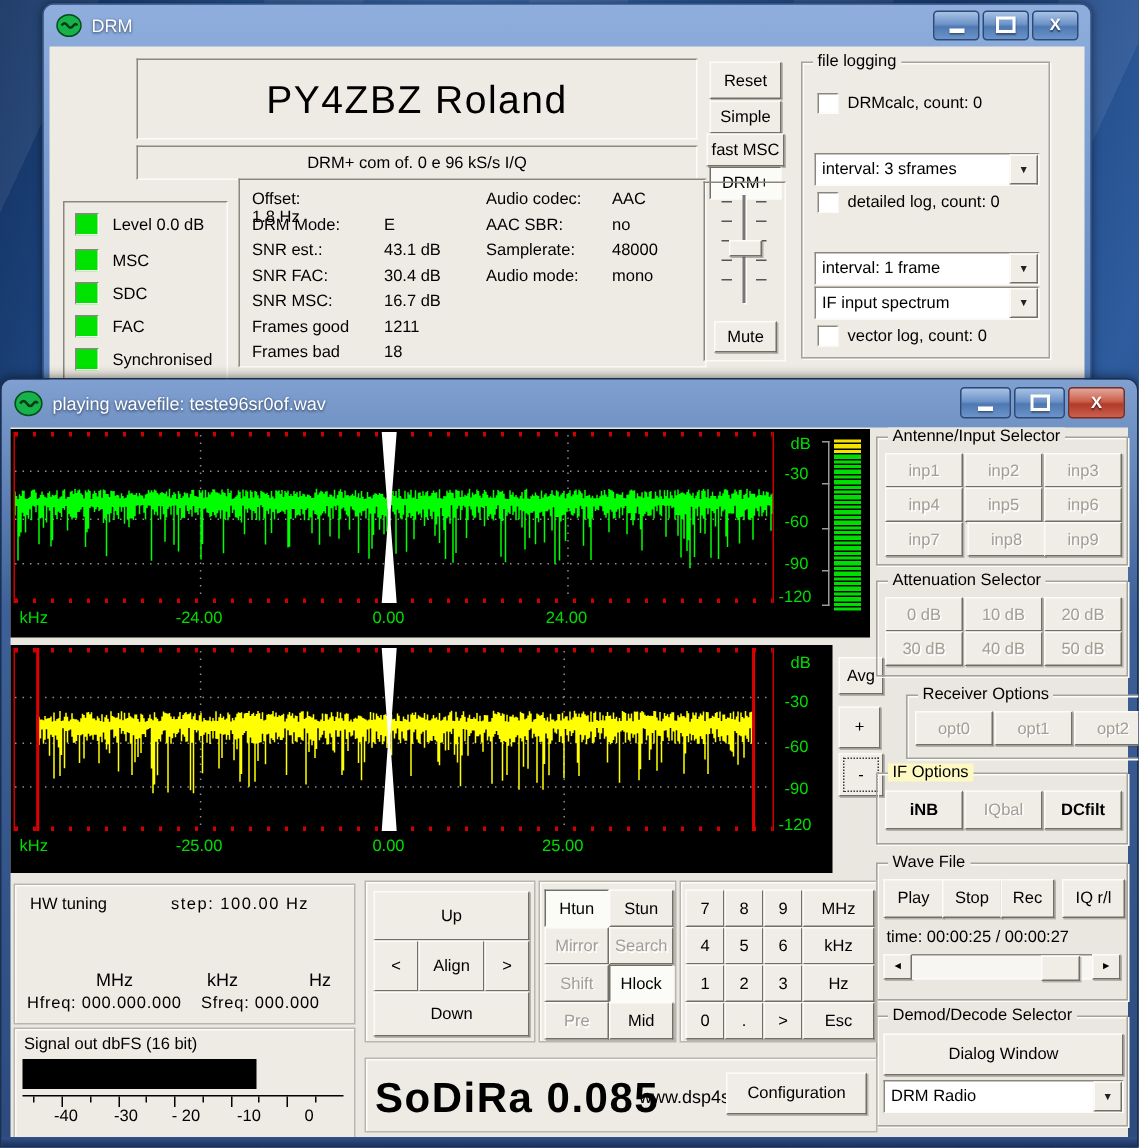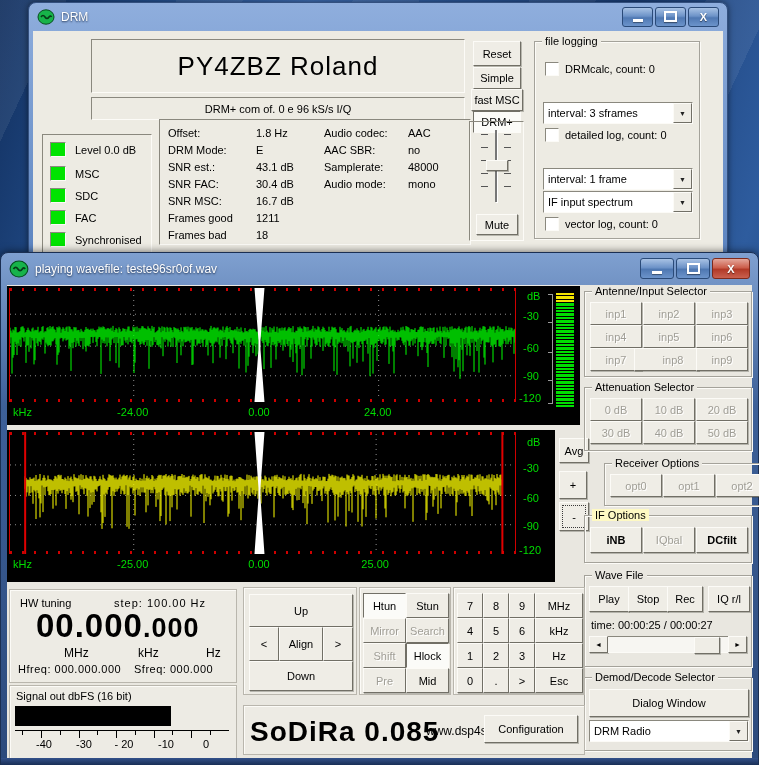--- a/index.html
+++ b/index.html
@@ -127,21 +127,21 @@
             <span class="led"></span>
             <span>FAC</span>
           </div>
         <div class="ledrow" style="left:7px;top:97px;">
             <span class="led"></span>
             <span>Synchronised</span>
           </div>
       </div>
 
       <div class="sunken" style="position:absolute;left:126px;top:88px;width:310px;height:124px;">
-        <div class="irow" style="left:8px;top:7px;">
+        <div class="irow" style="left:8px;top:7px;flex-direction:column;">
             <span class="ilab">Offset:</span>
             <span>1.8 Hz</span>
           </div>
         <div class="irow" style="left:8px;top:24px;">
             <span class="ilab">DRM Mode:</span>
             <span>E</span>
           </div>
         <div class="irow" style="left:8px;top:41px;">
             <span class="ilab">SNR est.:</span>
             <span>43.1 dB</span>
@@ -354,21 +354,21 @@
 
       <div class="group" style="left:577px;top:6px;width:166px;height:84px;">
         <span class="gtitle" style="background:#E9E7E0;">Antenne/Input Selector</span>
         <div class="btn dis" style="position:absolute;left:5px;top:10px;width:50px;height:21px;">inp1</div>
         <div class="btn dis" style="position:absolute;left:58px;top:10px;width:50px;height:21px;">inp2</div>
         <div class="btn dis" style="position:absolute;left:111px;top:10px;width:50px;height:21px;">inp3</div>
         <div class="btn dis" style="position:absolute;left:5px;top:33px;width:50px;height:21px;">inp4</div>
         <div class="btn dis" style="position:absolute;left:58px;top:33px;width:50px;height:21px;">inp5</div>
         <div class="btn dis" style="position:absolute;left:111px;top:33px;width:50px;height:21px;">inp6</div>
         <div class="btn dis" style="position:absolute;left:5px;top:56px;width:50px;height:21px;">inp7</div>
-        <div class="btn dis" style="position:absolute;left:49px;top:56px;width:50px;height:21px;padding-left:13px;">inp8</div>
+        <div class="btn dis" style="position:absolute;left:60px;top:56px;width:50px;height:21px;">inp8</div>
         <div class="btn dis" style="position:absolute;left:111px;top:56px;width:50px;height:21px;">inp9</div>
       </div>
 
       <div class="group" style="left:577px;top:102px;width:166px;height:62px;">
         <span class="gtitle" style="background:#E9E7E0;">Attenuation Selector</span>
         <div class="btn dis" style="position:absolute;left:5px;top:10px;width:50px;height:21px;">0 dB</div>
         <div class="btn dis" style="position:absolute;left:58px;top:10px;width:50px;height:21px;">10 dB</div>
         <div class="btn dis" style="position:absolute;left:111px;top:10px;width:50px;height:21px;">20 dB</div>
         <div class="btn dis" style="position:absolute;left:5px;top:33px;width:50px;height:21px;">30 dB</div>
         <div class="btn dis" style="position:absolute;left:58px;top:33px;width:50px;height:21px;">40 dB</div>
@@ -410,23 +410,20 @@
         <div class="btn" style="position:absolute;left:4px;top:11px;width:158px;height:26px;">Dialog Window</div>
         <div class="dd" style="left:4px;top:42px;width:158px;">
           <span class="ddtext">DRM Radio</span>
           <span class="ddbtn">▼</span>
         </div>
       </div>
 
       <div class="panel" style="left:2px;top:304px;width:226px;height:92px;">
         <span style="position:absolute;left:10px;top:7px;">HW tuning</span>
         <span style="position:absolute;left:104px;top:7px;letter-spacing:1px;">step:  100.00  Hz</span>
-        <div class="freq" style="position:absolute;left:26px;top:17px;">
-          <span class="f1">00.000</span><span class="f2">.000</span>
-        </div>
         <div class="units">
           <span style="left:54px;top:56px;">MHz</span>
           <span style="left:128px;top:56px;">kHz</span>
           <span style="left:196px;top:56px;">Hz</span>
         </div>
         <span style="position:absolute;left:8px;top:73px;letter-spacing:.5px;">Hfreq: 000.000.000</span>
         <span style="position:absolute;left:124px;top:73px;letter-spacing:.5px;">Sfreq:  000.000</span>
       </div>
 
       <div class="panel" style="left:2px;top:400px;width:226px;height:72px;">

